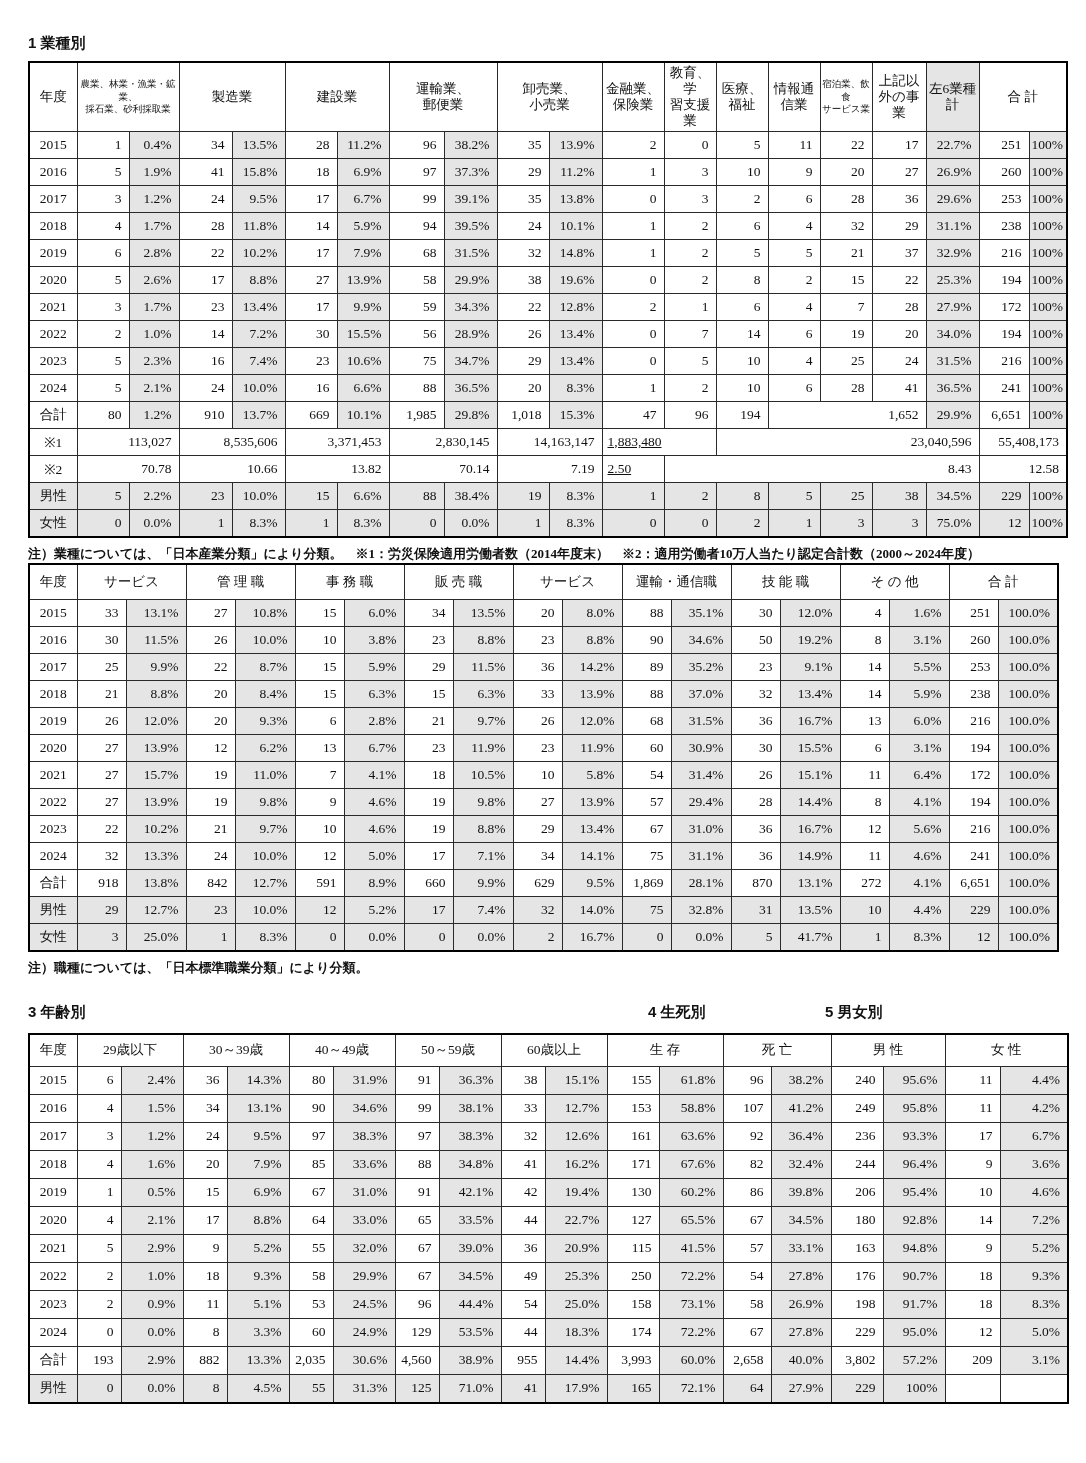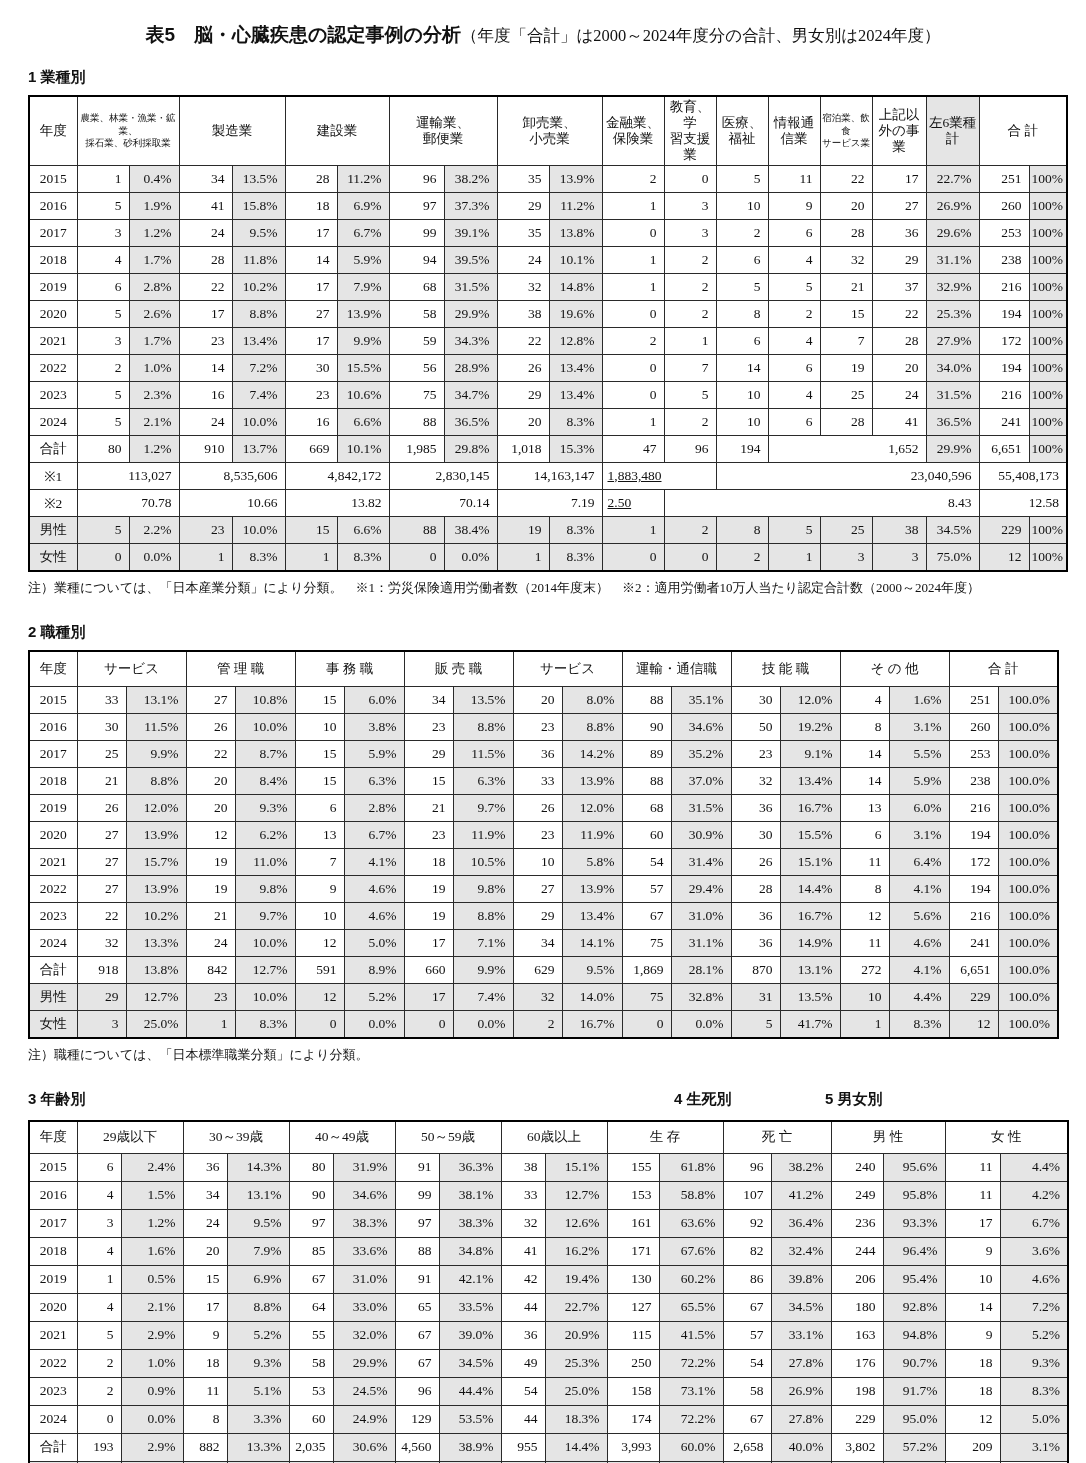--- a/index.html
+++ b/index.html
@@ -20,28 +20,27 @@
   td{height:26px;text-align:right;padding:0 7px 0 2px;font-size:13.5px;white-space:nowrap;}
   td.label{text-align:center;padding:0 1px;}
   td.left{text-align:left;padding:0 2px 0 5px;text-decoration:underline;}
   .gray{background:#e5e5e5;}
   .grayrow td{background:#e5e5e5;}
   .grayrow td.white{background:#fff;}
   .t1 th{height:48px;}
   .t2 th{height:30px;}
   .t3 th{height:27px;}
   .t3 td{height:27px;}
-  .note{font-size:13px;font-weight:400;margin:7px 0 0 0;white-space:nowrap;}
+  .note{font-size:13px;font-weight:700;margin:7px 0 0 0;white-space:nowrap;}
 </style>
 </head>
 <body>
 
 <div class="page">
 
-  <div class="title"><span class="main">表5　脳・心臓疾患の認定事例の分析</span><span class="paren">（年度「合計」は2000～2024年度分の合計、男女別は2024年度）</span></div>
 
   <div class="sec sec1">1 業種別</div>
 
   <table class="t1">
     <colgroup>
       <col style="width:48px">
         <col style="width:52px">
         <col style="width:50px">
         <col style="width:53px">
         <col style="width:53px">
@@ -327,21 +326,21 @@
           <td>194</td>
           <td colspan="3">1,652</td>
           <td class="gray">29.9%</td>
           <td>6,651</td>
           <td class="gray">100%</td>
         </tr>
         <tr>
           <td class="label">※1</td>
           <td colspan="2">113,027</td>
           <td colspan="2">8,535,606</td>
-          <td colspan="2">4,842,172</td>
+          <td colspan="2">3,371,453</td>
           <td colspan="2">2,830,145</td>
           <td colspan="2">14,163,147</td>
           <td colspan="2" class="left">1,883,480</td>
           <td colspan="5">23,040,596</td>
           <td colspan="2">55,408,173</td>
         </tr>
         <tr>
           <td class="label">※2</td>
           <td colspan="2">70.78</td>
           <td colspan="2">10.66</td>
@@ -394,21 +393,20 @@
           <td>3</td>
           <td>75.0%</td>
           <td>12</td>
           <td>100%</td>
         </tr>
       </tbody>
   </table>
 
   <div class="note">注）業種については、「日本産業分類」により分類。　※1：労災保険適用労働者数（2014年度末）　※2：適用労働者10万人当たり認定合計数（2000～2024年度）</div>
 
-  <div class="sec sec2">2 職種別</div>
 
   <table class="t2">
     <colgroup>
       <col style="width:48px">
       <col style="width:49px">
         <col style="width:60px">
         <col style="width:49px">
         <col style="width:60px">
       <col style="width:49px">
         <col style="width:60px">
@@ -713,21 +711,21 @@
           <td>12</td>
           <td>100.0%</td>
         </tr>
       </tbody>
   </table>
 
   <div class="note">注）職種については、「日本標準職業分類」により分類。</div>
 
   <div class="secrow">
     <span class="sec" style="left:0">3 年齢別</span>
-    <span class="sec" style="left:646px">4 生死別</span>
+    <span class="sec" style="left:620px">4 生死別</span>
     <span class="sec" style="left:797px">5 男女別</span>
   </div>
 
   <table class="t3">
     <colgroup>
       <col style="width:48px">
       <col style="width:44px">
         <col style="width:62px">
         <col style="width:44px">
         <col style="width:62px">

